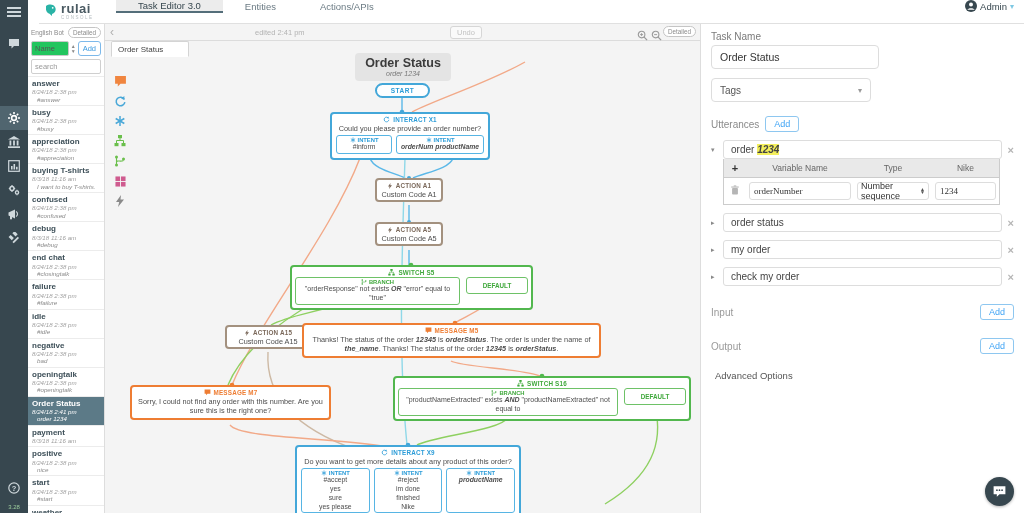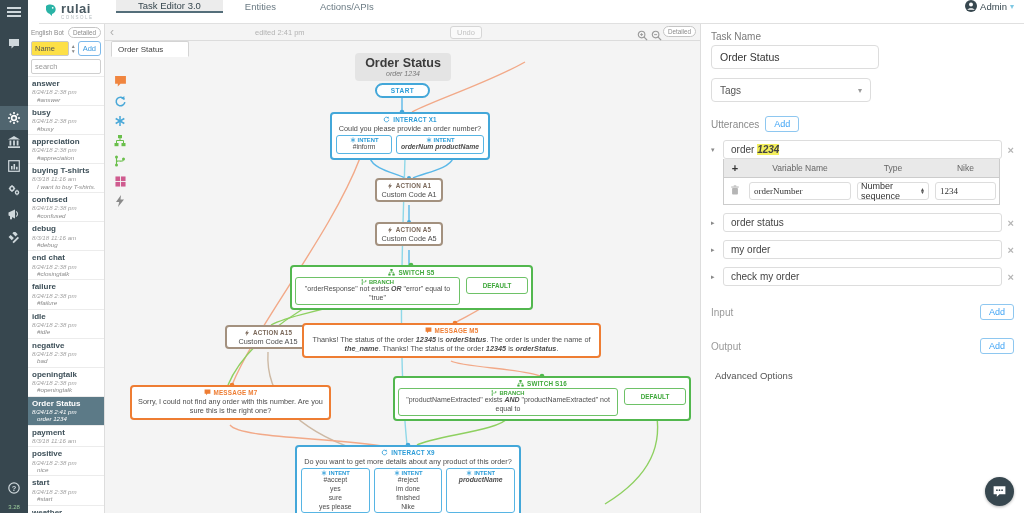--- a/index.html
+++ b/index.html
@@ -31,21 +31,21 @@
   #user .caret { color:#7ec8e3; font-size:8px; }
 
   #content { flex:1; display:flex; min-height:0; }
 
   
   #task-panel { width:77px; flex:none; background:#fff; border-right:1px solid #ddd; display:flex; flex-direction:column; font-size:7px; }
   .tp-row1 { display:flex; align-items:center; justify-content:space-between; padding:3px 3px 1px; }
   .tp-bot { color:#8a8a8a; font-size:6.5px; }
   .pill-btn { border:1px solid #c5c5c5; border-radius:7px; color:#8a8a8a; font-size:6.3px; padding:1px 4px; background:#fff; cursor:pointer; white-space:nowrap; }
   .tp-row2 { display:flex; align-items:center; gap:2px; padding:2px 3px; }
-  .tp-select { border:1px solid #c9c9c9; border-radius:2px; background:#fde047; font-size:7.5px; color:#555; padding:2px 3px; flex:1; display:flex; justify-content:space-between; align-items:center; cursor:pointer; }
+  .tp-select { border:1px solid #c9c9c9; border-radius:2px; background:#22c55e; font-size:7.5px; color:#555; padding:2px 3px; flex:1; display:flex; justify-content:space-between; align-items:center; cursor:pointer; }
   .sort-glyph { font-size:5px; color:#888; line-height:.9; }
   .add-btn { border:1px solid #7db9ea; border-radius:3px; color:#3d9be0; background:#fff; font-size:7.5px; padding:2px 4px; cursor:pointer; }
   .tp-search { margin:1px 3px 2px; border:1px solid #cfcfcf; border-radius:2px; font-size:7.5px; color:#555; padding:2px 3px; width:calc(100% - 6px); font-family:"Liberation Sans",sans-serif; }
   .tp-search::placeholder { color:#9a9a9a; }
   #task-list { flex:1; overflow:hidden; }
   .task-item { padding:2px 4px 2px; border-top:1px solid #ececec; cursor:pointer; }
   .t-name { font-weight:bold; font-size:8px; color:#3d4f58; line-height:1.15; }
   .t-date { font-size:6.2px; font-style:italic; color:#9e9e9e; line-height:1.2; }
   .t-sample { font-size:6.2px; font-style:italic; color:#8a8a8a; padding-left:5px; line-height:1.2; white-space:nowrap; overflow:hidden; }
   .task-item.selected { background:#5c7a87; }

